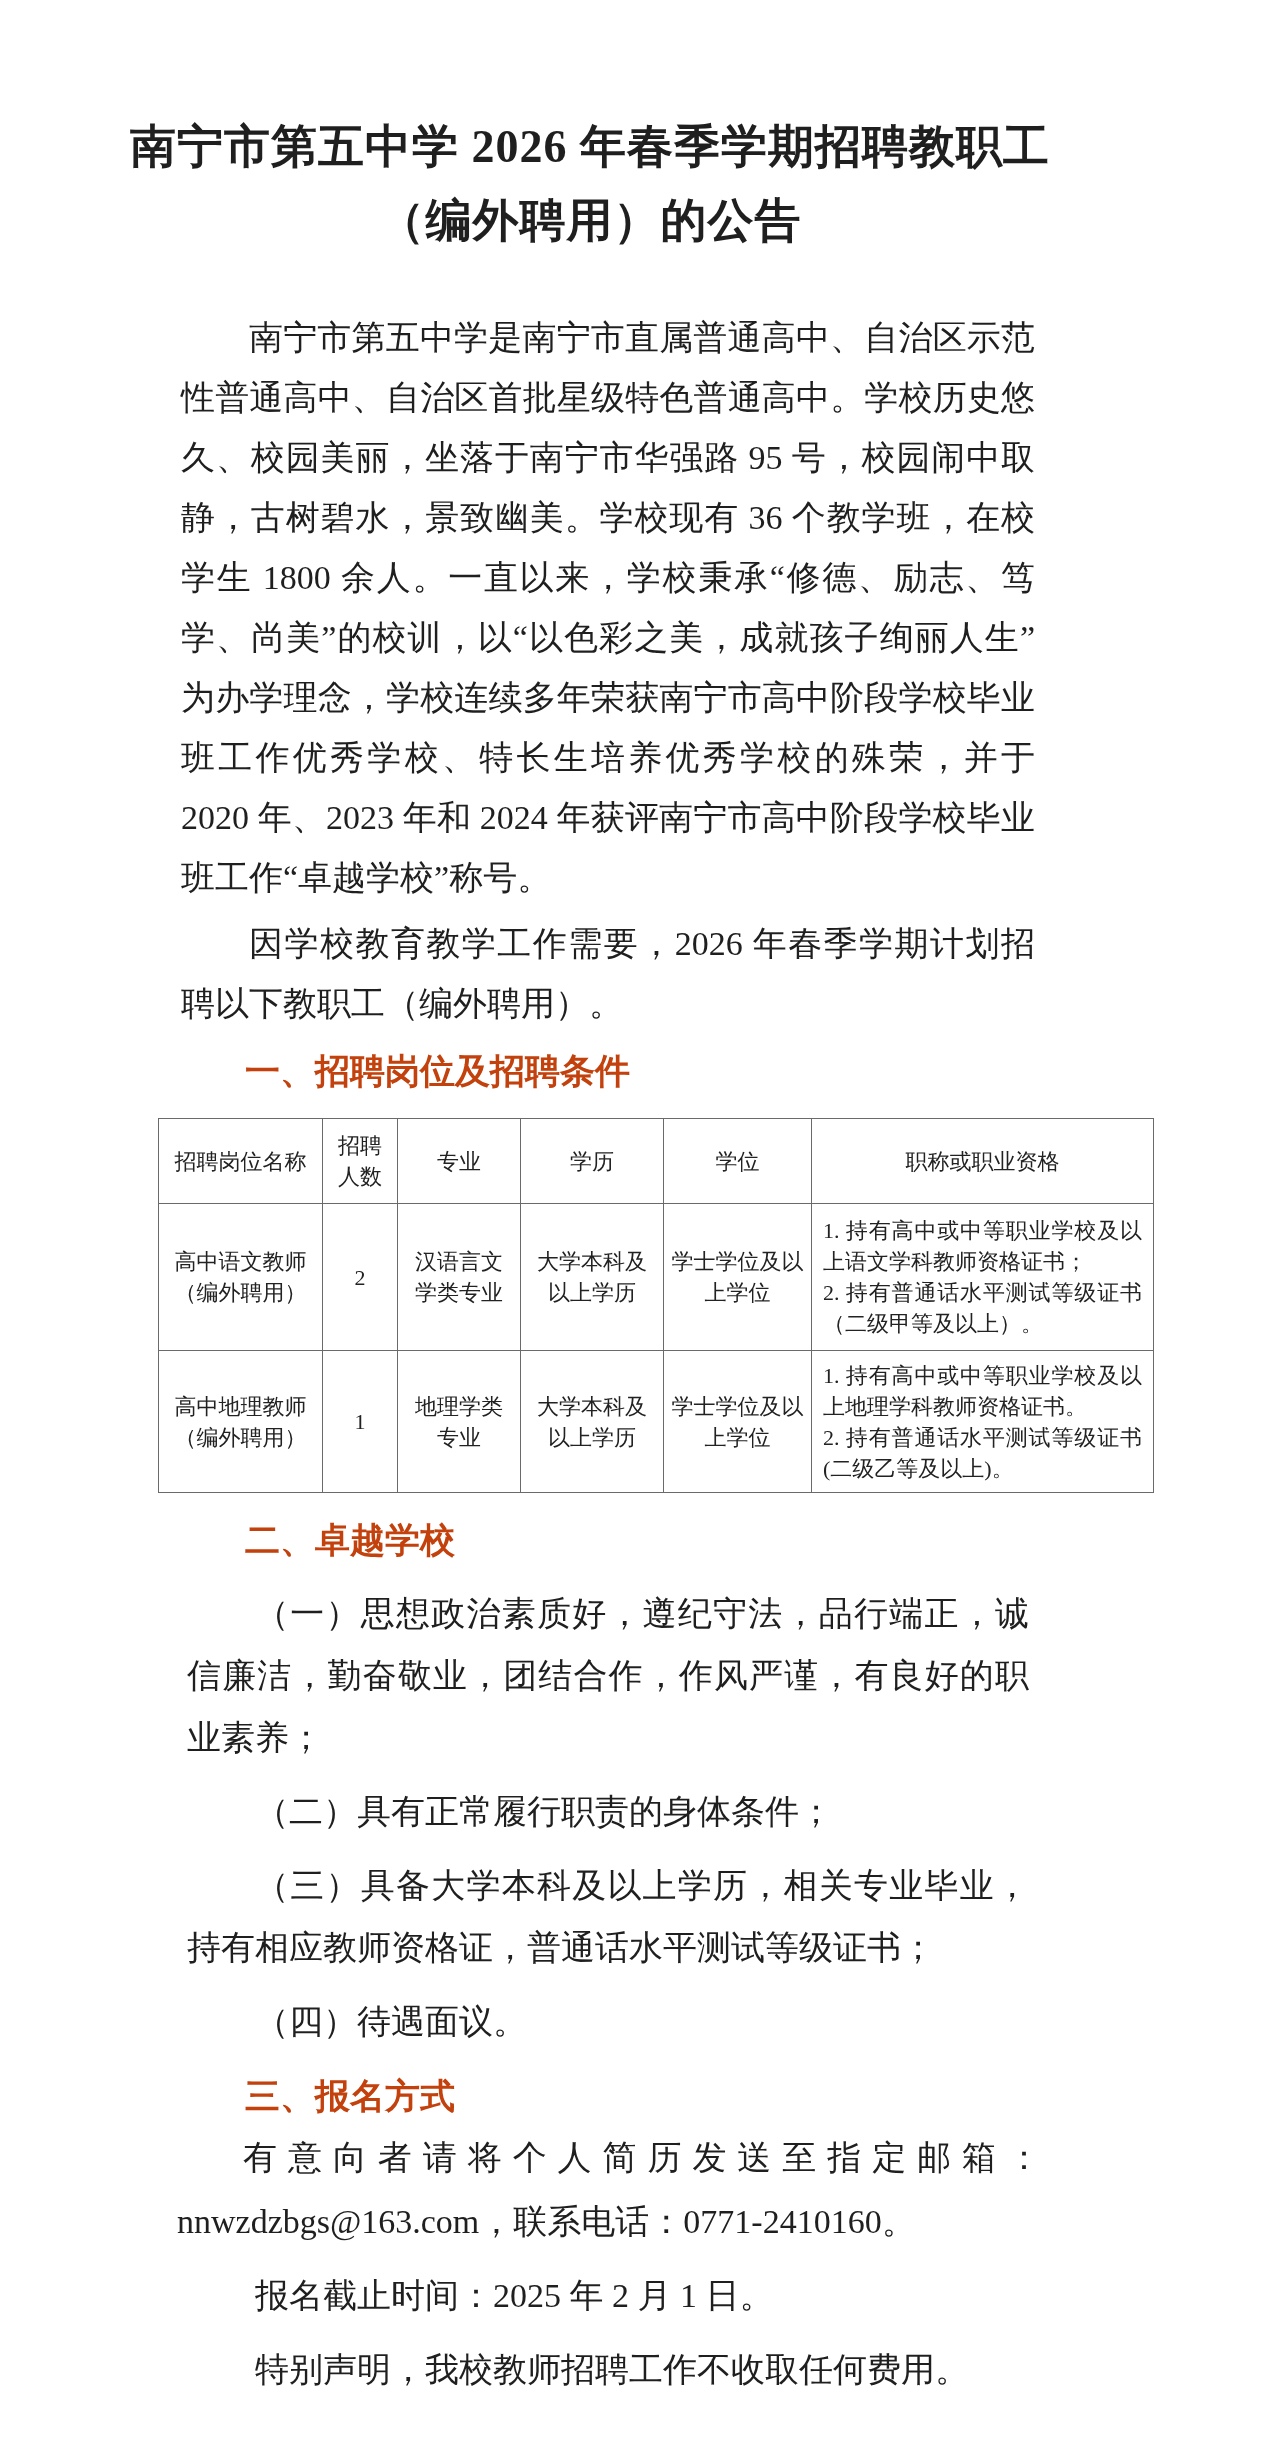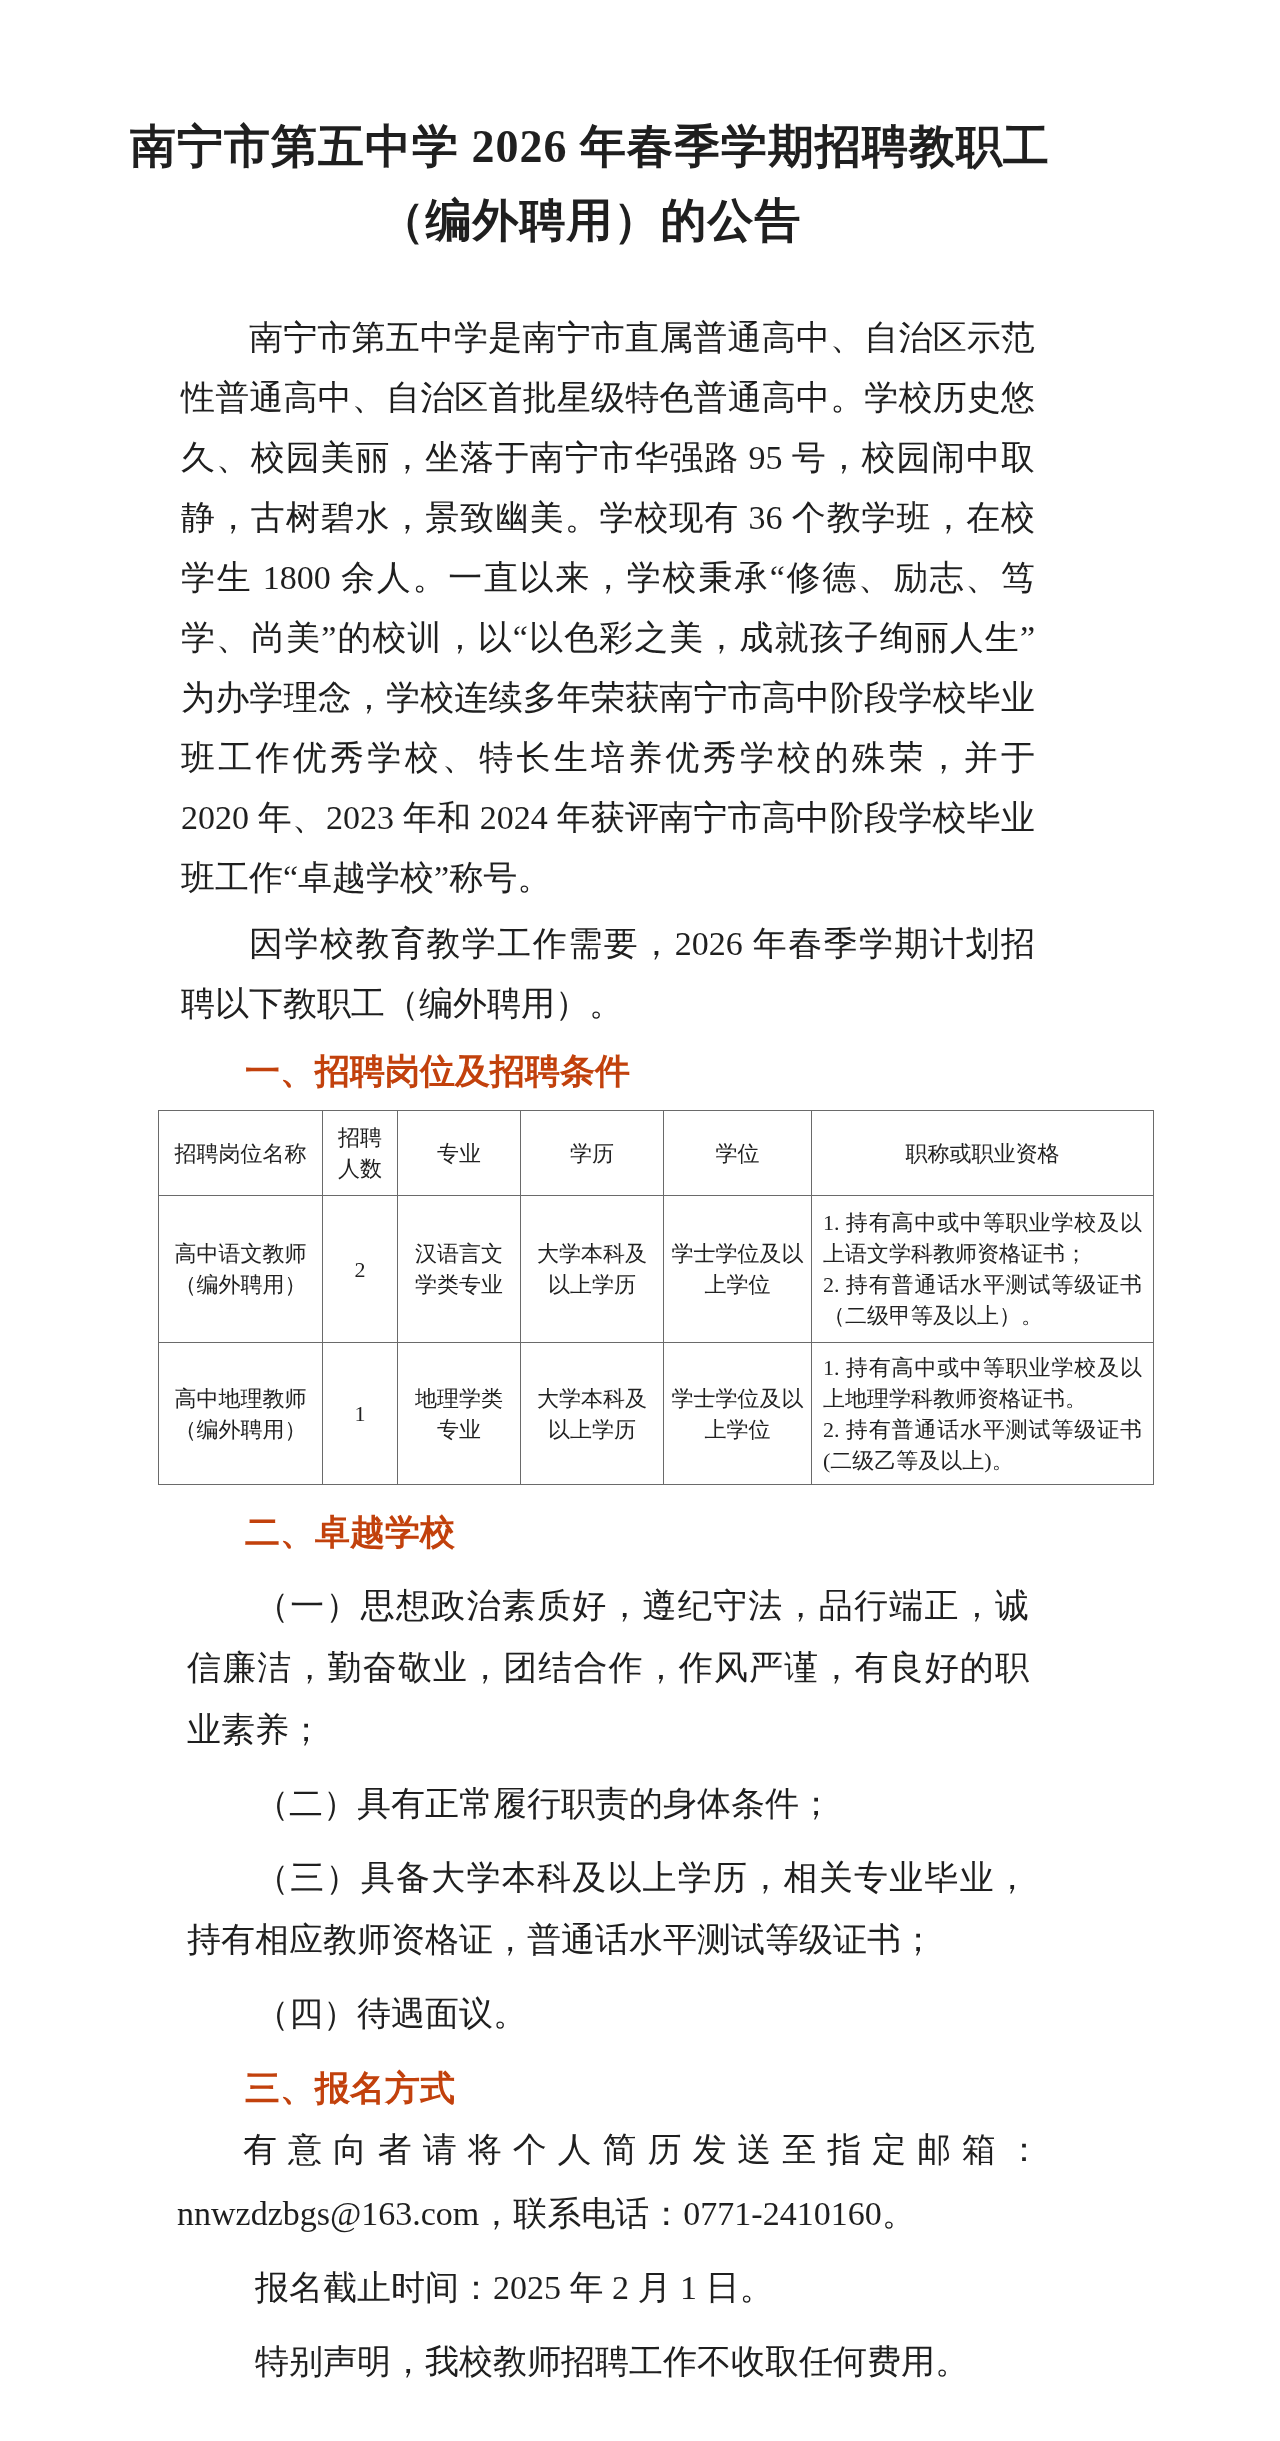--- a/index.html
+++ b/index.html
@@ -72,21 +72,21 @@
     margin: 2px;
     font-size: 34px;
     line-height: 62px;
     text-indent: 0;
     text-align: left;
   }
   table.recruit {
     border-collapse: collapse;
     table-layout: fixed;
     width: 995px;
-    margin: 8px 0 0 -17px;
+    margin: 16px 0 0 -17px;
     background: #ffffff;
   }
   table.recruit th,
   table.recruit td {
     border: 1px solid #6a6a6a;
     font-weight: 400;
     font-size: 22px;
     line-height: 31px;
     text-align: center;
     vertical-align: middle;

